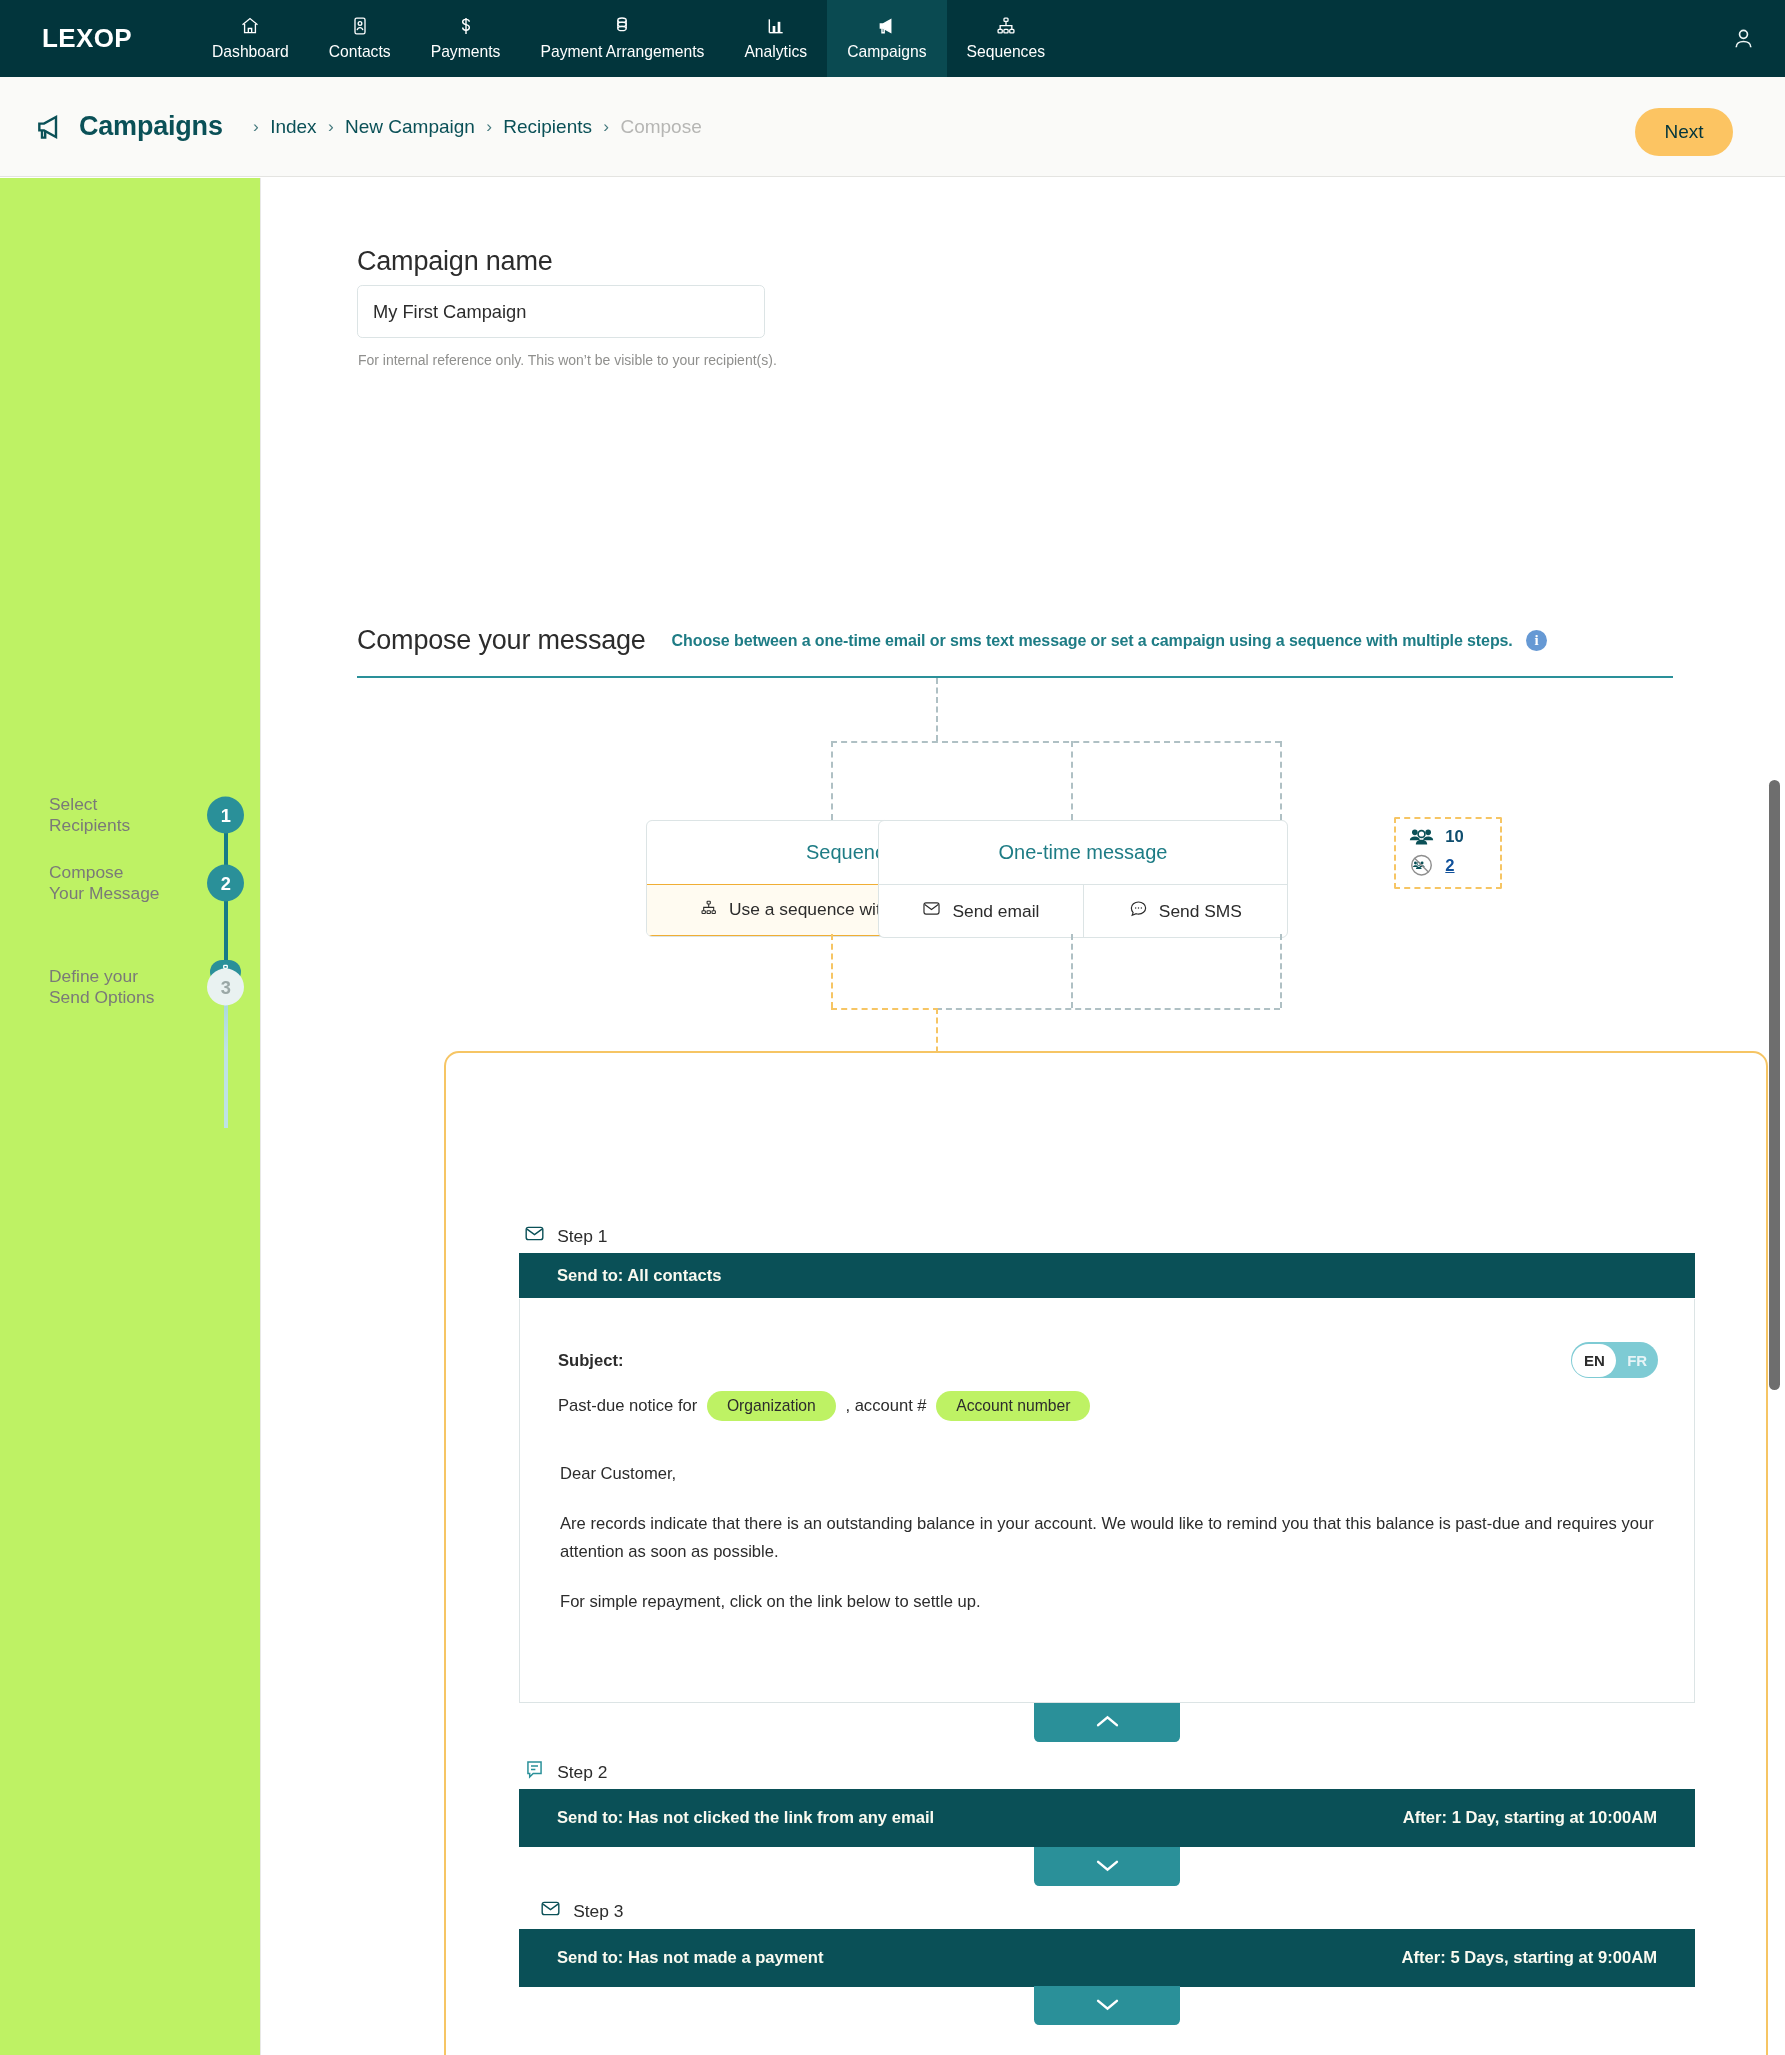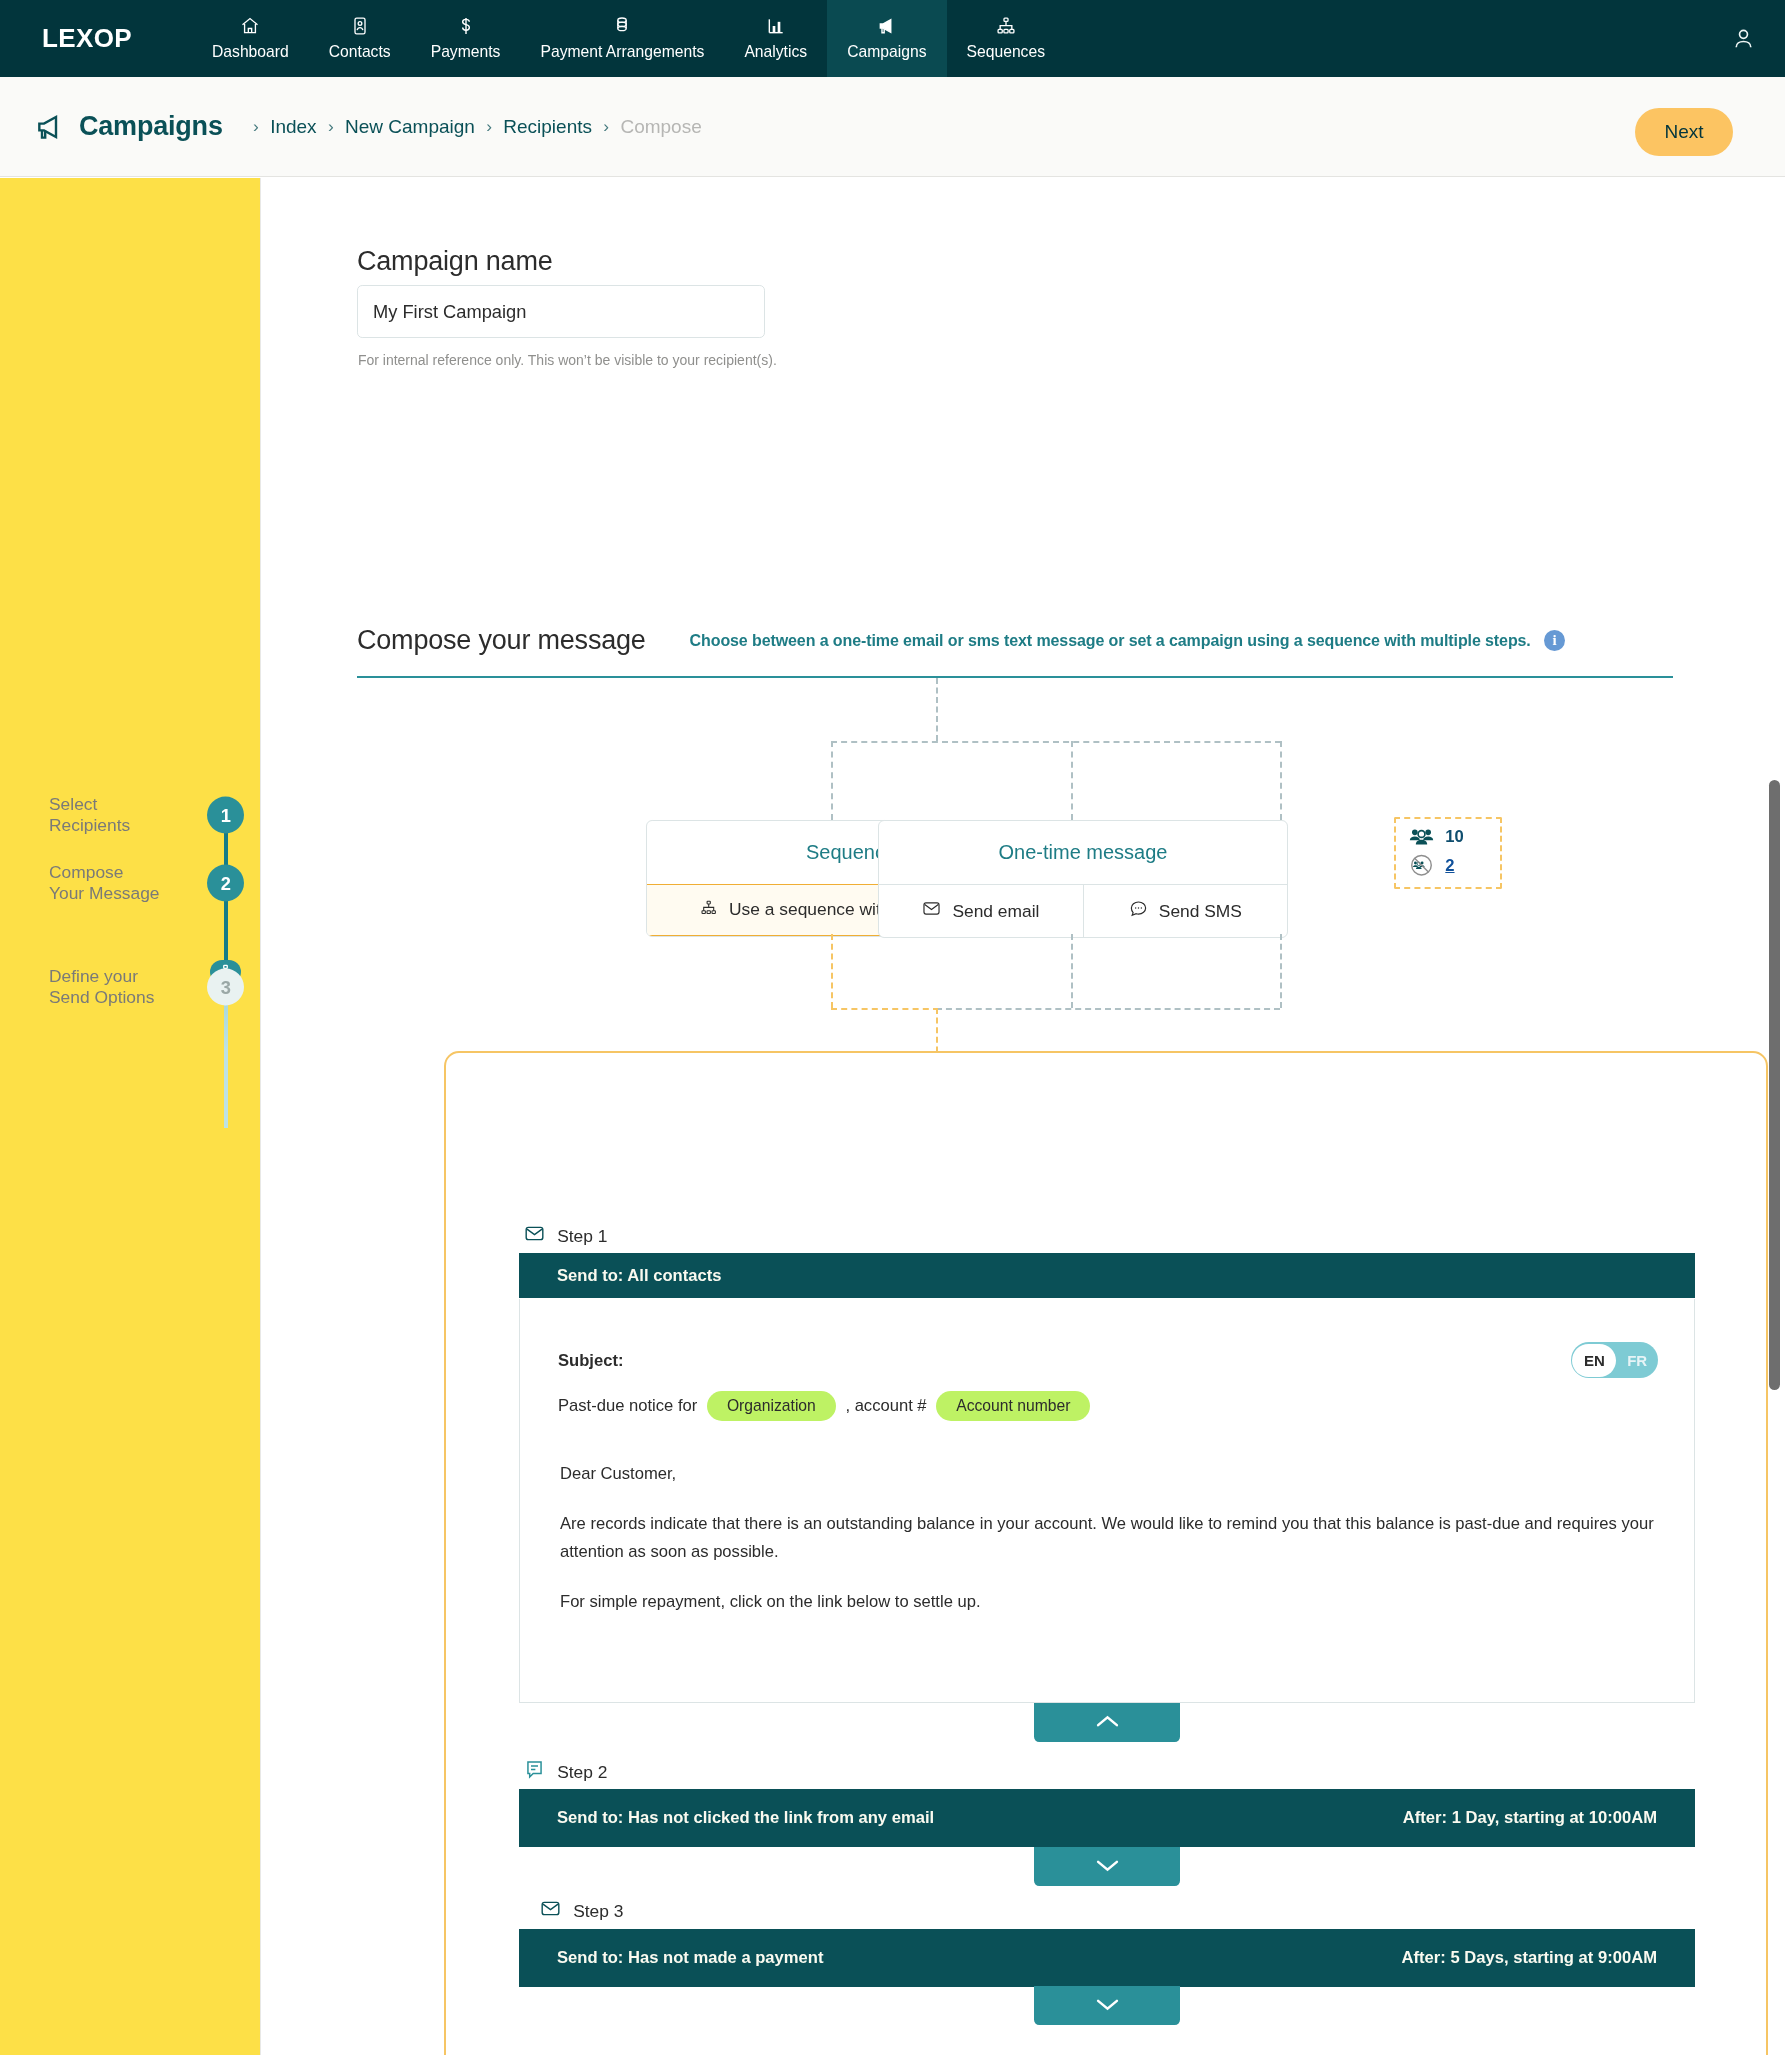--- a/index.html
+++ b/index.html
@@ -65,21 +65,21 @@
     position: absolute; right: 52px; top: 108px;
     width: 98px; height: 48px; border-radius: 26px;
     background: #FCC462; color: #02353C; border: none;
     font-family: "Liberation Sans", sans-serif;
     font-size: 19px; font-weight: 500; cursor: pointer;
   }
 
   
   .rail {
     position: absolute; left: 0; top: 178px;
-    width: 261px; height: 1878px; background: #fde047;
+    width: 261px; height: 1878px; background: #bef264;
     border-right: 1.7px solid #E8E8E6;
   }
   .stepper { position: absolute; left: 0; top: 608px; width: 261px; }
   .steprow {
     display: flex; align-items: center; justify-content: flex-end;
     position: relative; height: 58px; padding-right: 55px;
   }
   .steplabel {
     font-size: 17.4px; line-height: 21px; color: #7A7A78;
     text-align: left; width: 157px; font-weight: 400;
@@ -123,21 +123,21 @@
     padding: 0 15px;
   }
   .cname-hint {
     position: absolute; left: 0.9px; top: 174px;
     font-size: 14px; color: #8F8F8D;
   }
 
   .compose-head { position: absolute; left: 0; top: 447px; width: 1316px; }
   .compose-title { display: inline-block; vertical-align: middle; }
   .compose-sub {
-    display: inline-block; vertical-align: middle; margin-left: 42px;
+    display: inline-block; vertical-align: middle; margin-left: 24px;
     font-size: 16px; color: #1E7C85; font-weight: 600; letter-spacing: -0.1px;
   }
   .info-icon {
     display: inline-flex; vertical-align: middle; margin-left: 11.3px;
     width: 21px; height: 21px; border-radius: 50%; background: #6699D4;
     color: #fff; font-size: 15px; font-weight: 700;
     align-items: center; justify-content: center;
     font-family: "Liberation Serif", serif; cursor: pointer;
   }
   .compose-rule {

